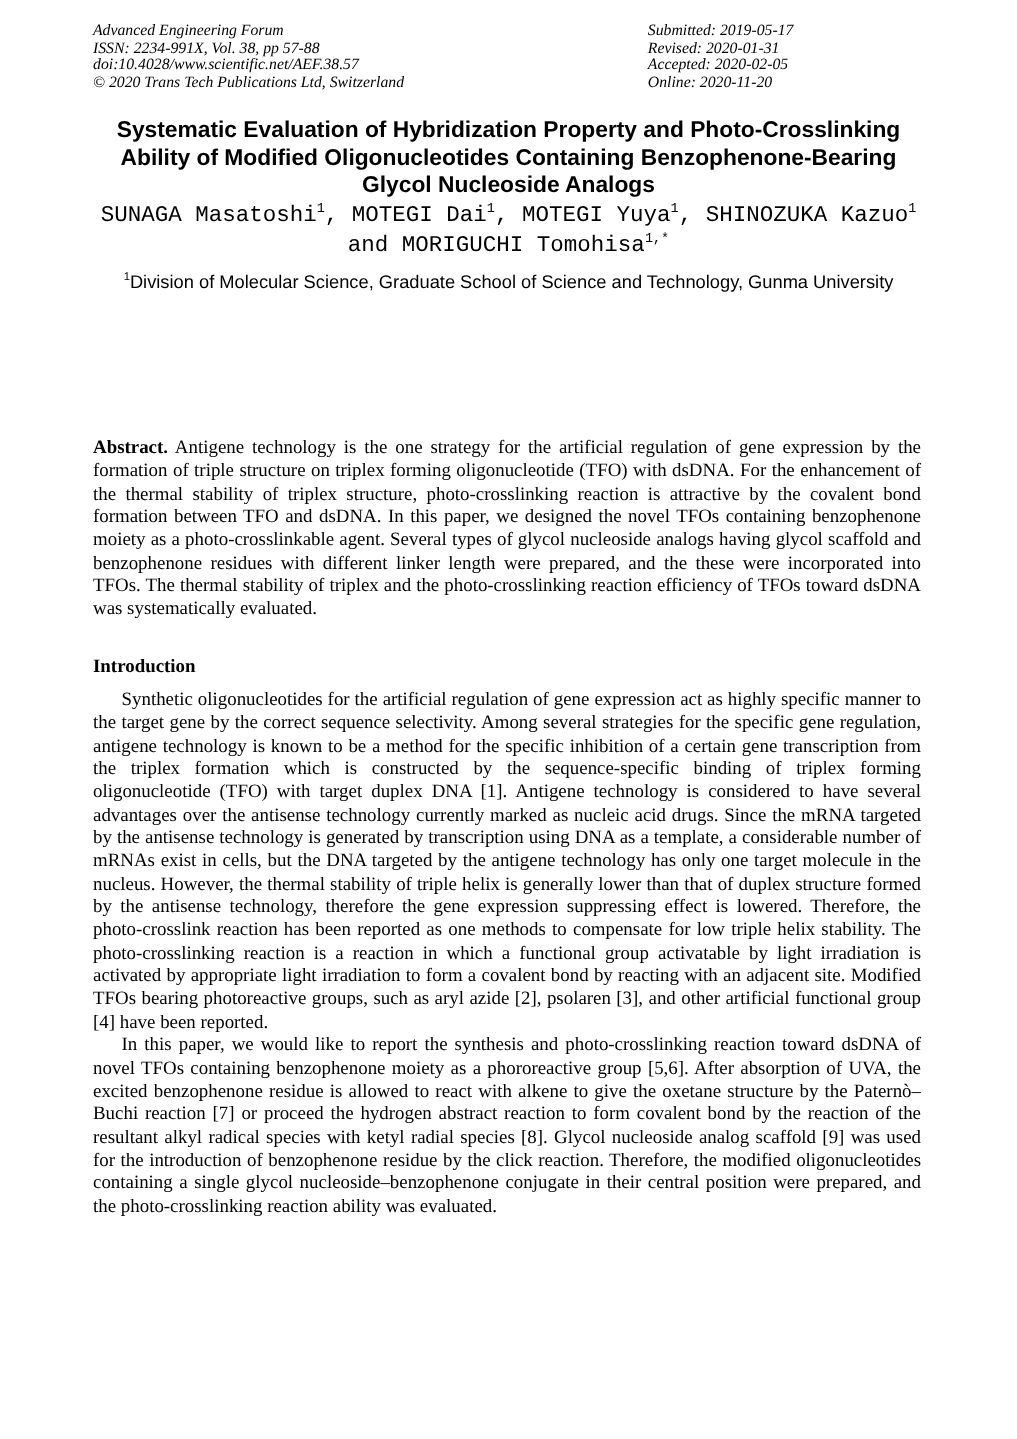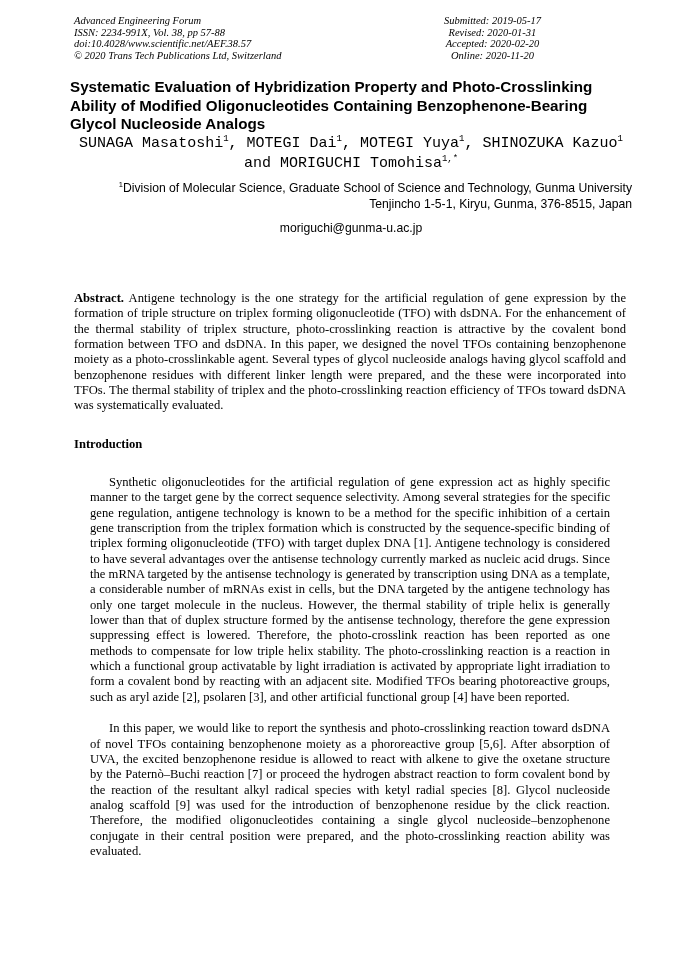--- a/index.html
+++ b/index.html
@@ -1,65 +1,63 @@
 <!DOCTYPE html>
 <html><head>
 <meta charset="utf-8">
 <style>
   html, body { margin: 0; padding: 0; background: #ffffff; }
   body { width: 678px; height: 959px; position: relative; overflow: hidden; color: #000; }
-  .page { position: absolute; left: 12px; top: 0; width: 592px; height: 959px; }
+  .page { position: absolute; left: 0; top: 0; width: 592px; height: 959px; }
   .header-left { position: absolute; left: 62px; top: 15px; font-family: "Liberation Serif", serif; font-style: italic; font-size: 10.5px; line-height: 11.5px; }
-  .header-right { position: absolute; right: 63px; top: 15px; font-family: "Liberation Serif", serif; font-style: italic; font-size: 10.5px; line-height: 11.5px; text-align: center; }
-  .title { position: absolute; left: 58px; width: 562px; top: 78px; font-family: "Liberation Sans", sans-serif; font-weight: bold; font-size: 15.2px; line-height: 18.5px; }
+  .header-right { position: absolute; right: 63px; top: 15px; font-family: "Liberation Serif", serif; font-style: italic; font-size: 10.5px; line-height: 11.5px; text-align: left; }
+  .title { position: absolute; left: 58px; width: 562px; top: 78px; font-family: "Liberation Sans", sans-serif; font-weight: bold; font-size: 15.2px; line-height: 18.5px; text-align: center; }
   .authors { position: absolute; left: 58px; width: 562px; top: 134px; font-family: Liberation Mono, monospace; font-size: 15px; line-height: 20px; text-align: center; }
   .authors sup { font-size: 9px; vertical-align: super; line-height: 0; }
-  .affil { position: absolute; left: 58px; width: 562px; top: 181px; font-family: "Liberation Sans", sans-serif; font-size: 12.2px; line-height: 15.5px; text-align: right; }
+  .affil { position: absolute; left: 58px; width: 562px; top: 181px; font-family: "Liberation Sans", sans-serif; font-size: 12.2px; line-height: 15.5px; text-align: center; }
   .affil sup { font-size: 7.5px; vertical-align: super; line-height: 0; }
   .email { position: absolute; left: 58px; width: 562px; top: 221px; font-family: "Liberation Sans", sans-serif; font-size: 12.2px; line-height: 15px; text-align: center; }
   .keywords { position: absolute; left: 62px; width: 560px; top: 257px; font-family: "Liberation Sans", sans-serif; font-size: 12.2px; line-height: 15px; }
   .keywords b { font-weight: bold; }
   .body-text { position: absolute; left: 62px; width: 552px; font-family: "Liberation Serif", serif; font-size: 12.6px; line-height: 15.35px; text-align: justify; }
   .abstract { top: 291px; }
   .intro-head { position: absolute; left: 62px; top: 437px; font-family: "Liberation Serif", serif; font-weight: bold; font-size: 12.6px; }
   .intro { top: 459px; }
-  .intro p { margin: 16px; text-indent: 19px; }
+  .intro p { margin: 0; text-indent: 19px; }
   .abstract p { margin: 0; }
 </style>
 </head>
 <body>
 
 <div class="page">
 
   <div class="header-left">
     <div>Advanced Engineering Forum</div>
     <div>ISSN: 2234-991X, Vol. 38, pp 57-88</div>
     <div>doi:10.4028/www.scientific.net/AEF.38.57</div>
     <div>© 2020 Trans Tech Publications Ltd, Switzerland</div>
   </div>
 
   <div class="header-right">
     <div>Submitted: 2019-05-17</div>
     <div>Revised: 2020-01-31</div>
-    <div>Accepted: 2020-02-20</div>
+    <div>Accepted: 2020-02-05</div>
     <div>Online: 2020-11-20</div>
   </div>
 
   <div class="title">Systematic Evaluation of Hybridization Property and Photo-Crosslinking Ability of Modified Oligonucleotides Containing Benzophenone-Bearing Glycol Nucleoside Analogs</div>
 
   <div class="authors">
     <span>SUNAGA Masatoshi</span><sup>1</sup><span>, </span><span>MOTEGI Dai</span><sup>1</sup><span>, </span><span>MOTEGI Yuya</span><sup>1</sup><span>, </span><span>SHINOZUKA Kazuo</span><sup>1</sup><br><span>and </span><span>MORIGUCHI Tomohisa</span><sup>1,*</sup>
   </div>
 
   <div class="affil">
     <div><sup>1</sup><span>Division of Molecular Science, Graduate School of Science and Technology, Gunma University</span></div>
-    <div>Tenjincho 1-5-1, Kiryu, Gunma, 376-8515, Japan</div>
   </div>
 
-  <div class="email">moriguchi@gunma-u.ac.jp</div>
 
 
   <div class="body-text abstract">
     <p><b>Abstract.</b><span> Antigene technology is the one strategy for the artificial regulation of gene expression by the formation of triple structure on triplex forming oligonucleotide (TFO) with dsDNA. For the enhancement of the thermal stability of triplex structure, photo-crosslinking reaction is attractive by the covalent bond formation between TFO and dsDNA. In this paper, we designed the novel TFOs containing benzophenone moiety as a photo-crosslinkable agent. Several types of glycol nucleoside analogs having glycol scaffold and benzophenone residues with different linker length were prepared, and the these were incorporated into TFOs. The thermal stability of triplex and the photo-crosslinking reaction efficiency of TFOs toward dsDNA was systematically evaluated.</span></p>
   </div>
 
   <div class="intro-head">Introduction</div>
 
   <div class="body-text intro">
     <p>Synthetic oligonucleotides for the artificial regulation of gene expression act as highly specific manner to the target gene by the correct sequence selectivity. Among several strategies for the specific gene regulation, antigene technology is known to be a method for the specific inhibition of a certain gene transcription from the triplex formation which is constructed by the sequence-specific binding of triplex forming oligonucleotide (TFO) with target duplex DNA [1]. Antigene technology is considered to have several advantages over the antisense technology currently marked as nucleic acid drugs. Since the mRNA targeted by the antisense technology is generated by transcription using DNA as a template, a considerable number of mRNAs exist in cells, but the DNA targeted by the antigene technology has only one target molecule in the nucleus. However, the thermal stability of triple helix is generally lower than that of duplex structure formed by the antisense technology, therefore the gene expression suppressing effect is lowered. Therefore, the photo-crosslink reaction has been reported as one methods to compensate for low triple helix stability. The photo-crosslinking reaction is a reaction in which a functional group activatable by light irradiation is activated by appropriate light irradiation to form a covalent bond by reacting with an adjacent site. Modified TFOs bearing photoreactive groups, such as aryl azide [2], psolaren [3], and other artificial functional group [4] have been reported.</p>

